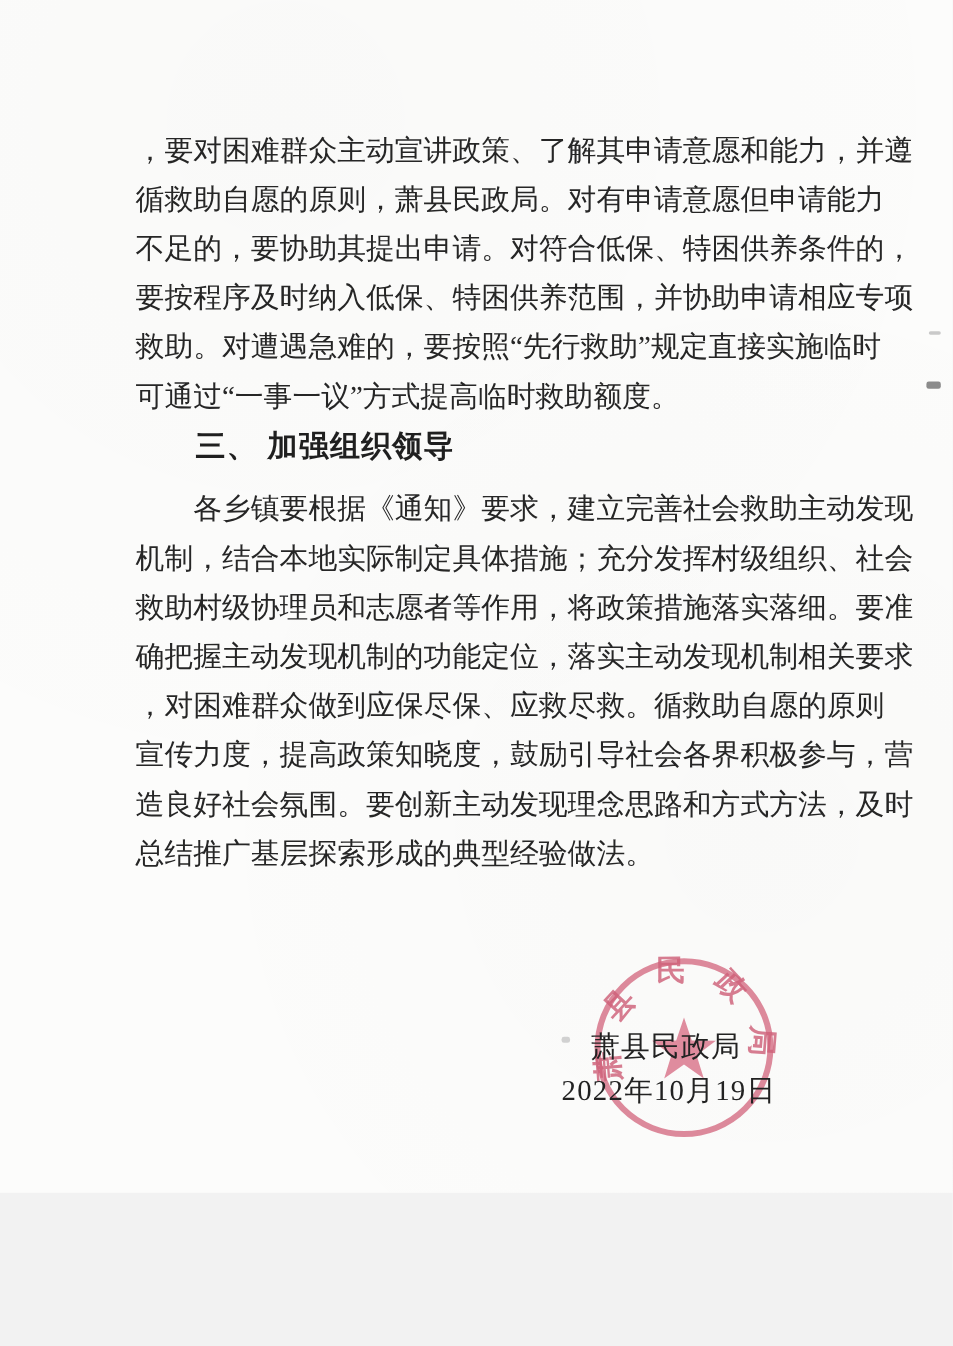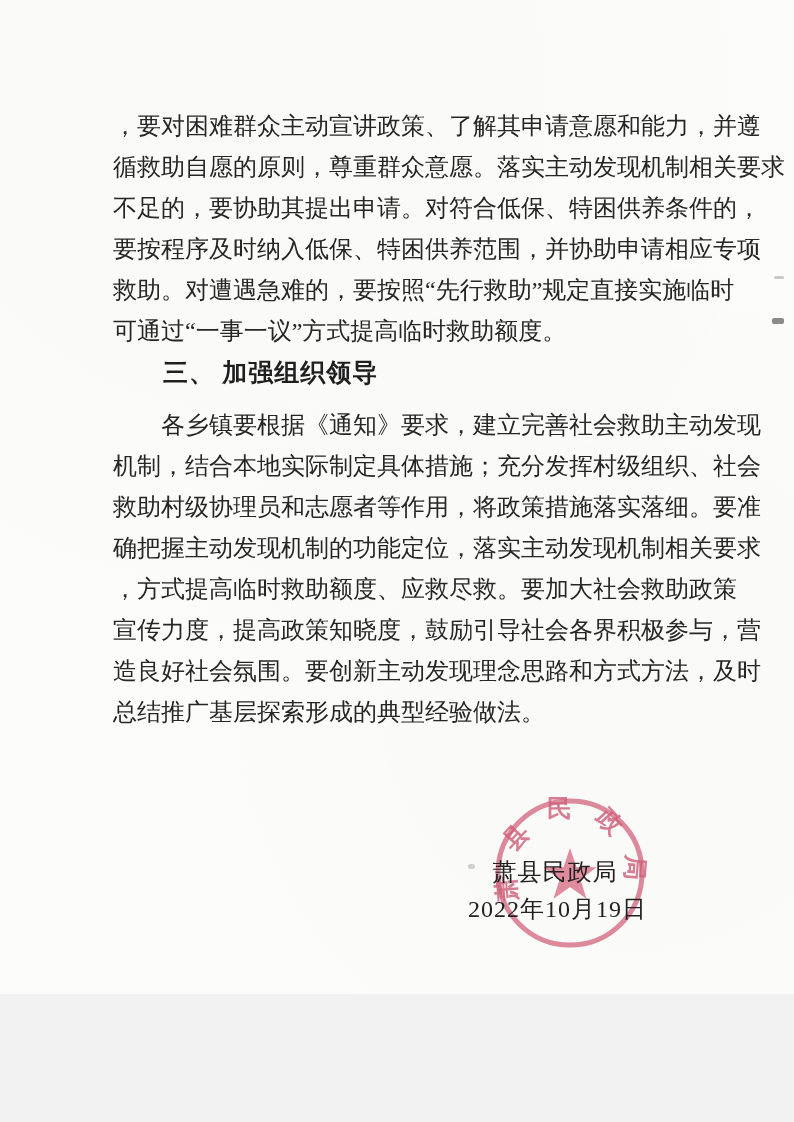--- a/index.html
+++ b/index.html
@@ -35,21 +35,21 @@
     height: 41px;
     text-align: justify;
     text-align-last: justify;
     white-space: nowrap;
   }
   .line.short {
     text-align-last: left;
   }
   .line.indent { text-indent: 2em; margin-top: 12px; }
   .heading {
-    font-family: Liberation Serif, serif;
+    font-family: Liberation Sans, sans-serif;
     font-weight: bold;
     font-size: 25px;
     letter-spacing: 1px;
     text-align-last: left;
     text-align: left;
     text-indent: 2em;
     color: #1f1f1f;
   }
 
   .signature-agency {
@@ -109,31 +109,31 @@
   .speck.s3 { left: 468px; top: 864px; width: 7px; height: 5px; background: #b5b5b5; opacity: .6; }
   .speck.s4 { left: 418px; top: 1070px; width: 5px; height: 4px; background: #c2c2c2; }
 </style>
 </head>
 <body>
 
 <div class="page">
 
   <div class="text-block">
     <div class="line">，要对困难群众主动宣讲政策、了解其申请意愿和能力，并遵</div>
-    <div class="line">循救助自愿的原则，尊重群众意愿。落实主动发现机制相关要求</div>
+    <div class="line">循救助自愿的原则，萧县民政局。对有申请意愿但申请能力</div>
     <div class="line">不足的，要协助其提出申请。对符合低保、特困供养条件的，</div>
     <div class="line">要按程序及时纳入低保、特困供养范围，并协助申请相应专项</div>
     <div class="line">救助。对遭遇急难的，要按照“先行救助”规定直接实施临时</div>
     <div class="line short">可通过“一事一议”方式提高临时救助额度。</div>
     <div class="line heading">三、 加强组织领导</div>
     <div class="line indent">各乡镇要根据《通知》要求，建立完善社会救助主动发现</div>
     <div class="line">机制，结合本地实际制定具体措施；充分发挥村级组织、社会</div>
     <div class="line">救助村级协理员和志愿者等作用，将政策措施落实落细。要准</div>
     <div class="line">确把握主动发现机制的功能定位，落实主动发现机制相关要求</div>
-    <div class="line">，方式提高临时救助额度、应救尽救。要加大社会救助政策</div>
+    <div class="line">，对困难群众做到应保尽保、应救尽救。循救助自愿的原则</div>
     <div class="line">宣传力度，提高政策知晓度，鼓励引导社会各界积极参与，营</div>
     <div class="line">造良好社会氛围。要创新主动发现理念思路和方式方法，及时</div>
     <div class="line short">总结推广基层探索形成的典型经验做法。</div>
   </div>
 
   <div class="seal">
     <svg width="160" height="160" viewBox="0 0 160 160" aria-hidden="true">
       <circle class="seal-ring" cx="80" cy="80" r="72"></circle>
       <polygon class="seal-star" points="80,55 86.5,74.1 106.6,74.3 90.5,86.4 96.5,105.7 80,94 63.5,105.7 69.5,86.4 53.4,74.3 73.5,74.1"></polygon>
       <defs>

